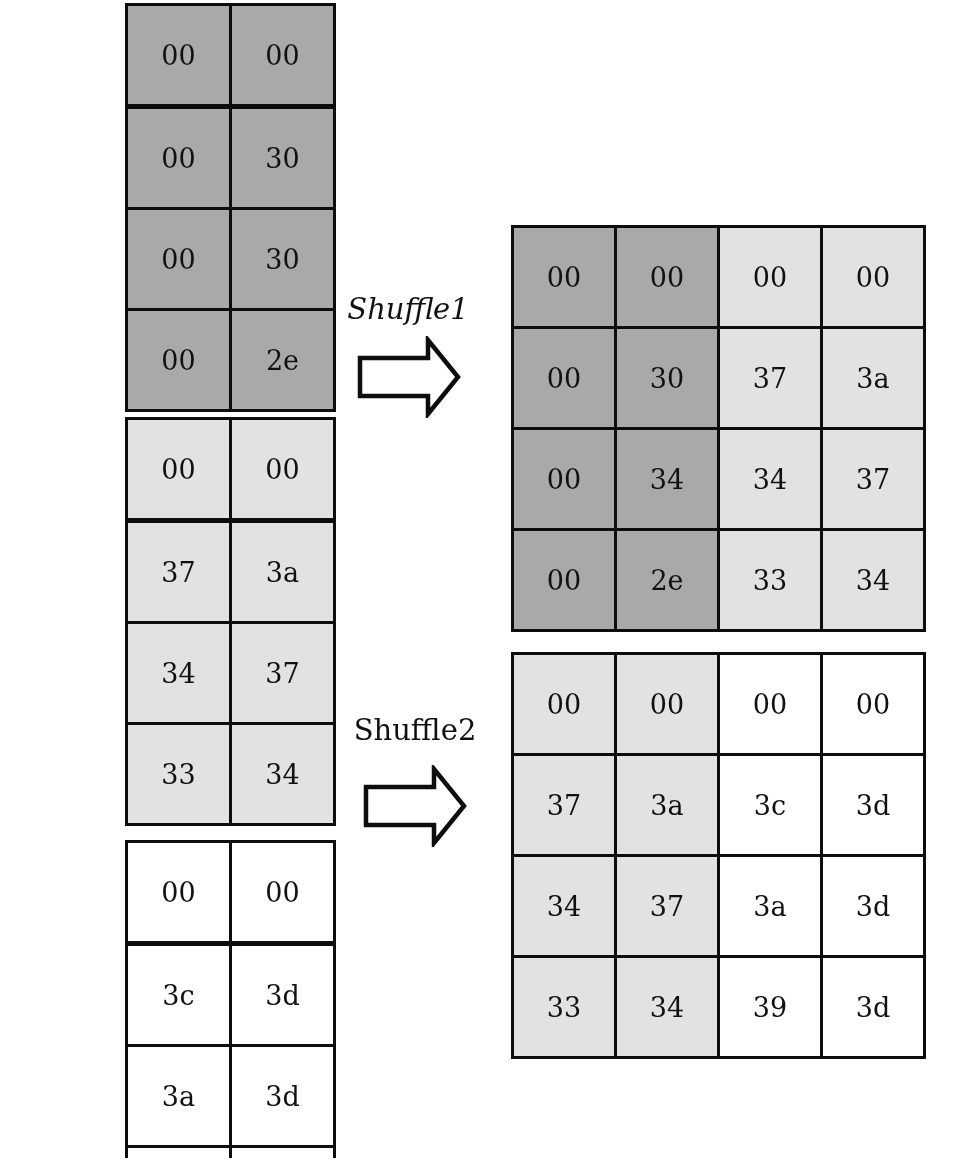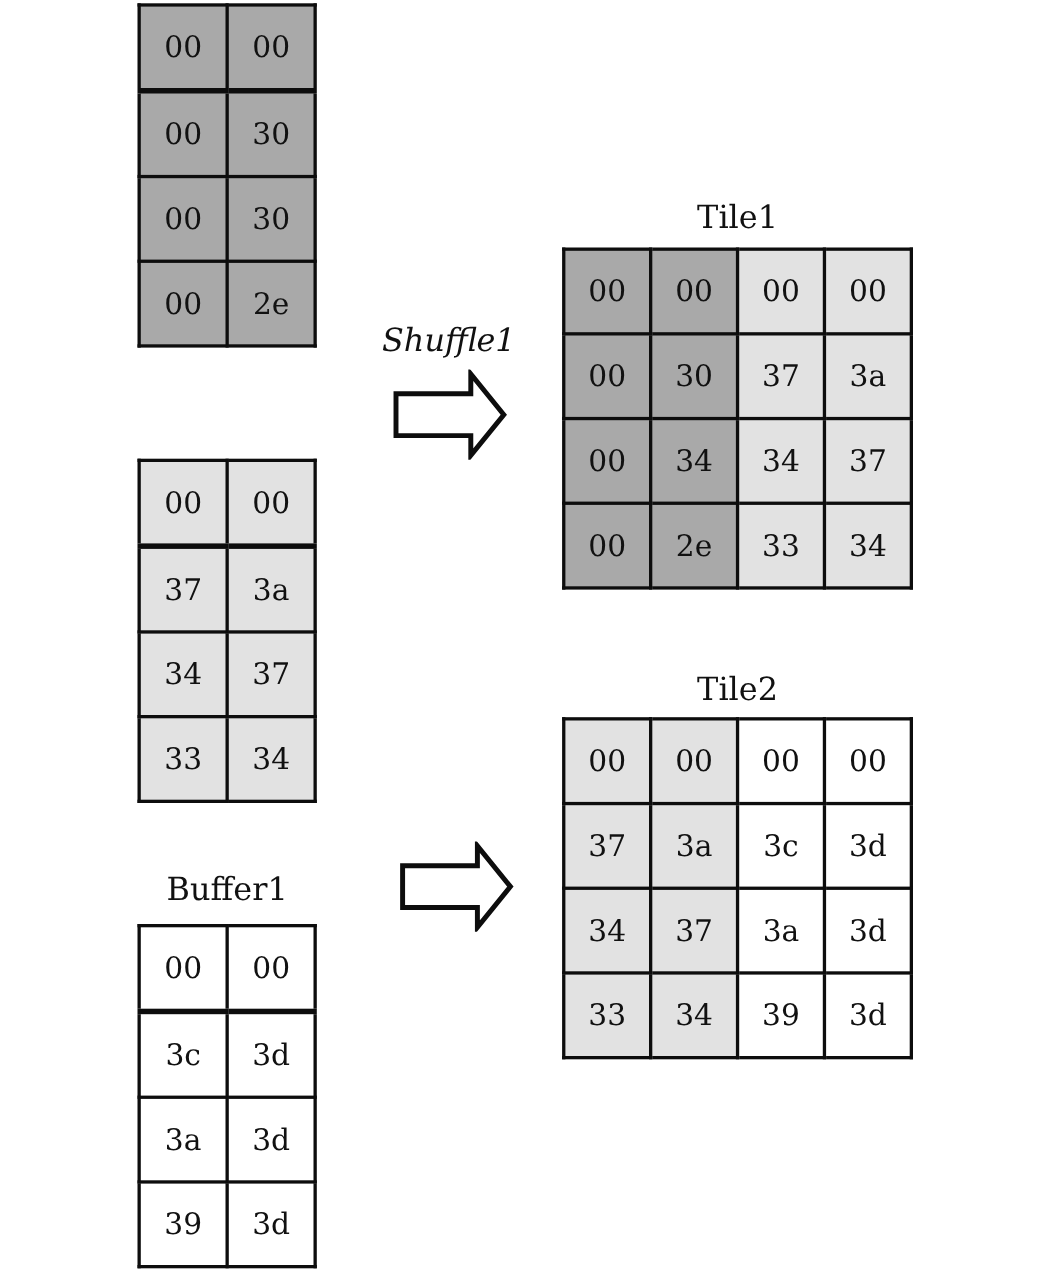--- a/index.html
+++ b/index.html
@@ -14,21 +14,21 @@
   }
   .abs { position: absolute; }
 
   table { border-collapse: collapse; }
   td {
     border: 3px solid #0d0d0d;
     text-align: center;
     vertical-align: middle;
     font-size: 27px;
     color: #111111;
-    padding: 0;
+    padding: 12px;
   }
   .buf td { width: 77px; height: 74px; }
   .buf tr:first-child td { border-bottom-width: 5px; }
   .tile td { width: 76px; height: 74px; }
 
   .fill-dark  td { background: #a9a9a9; }
   .fill-light td { background: #e2e2e2; }
   .fill-white td { background: #ffffff; }
 
   .tile1 td:nth-child(-n+2) { background: #a9a9a9; }
@@ -84,21 +84,20 @@
       <td>34</td>
       <td>37</td>
     </tr>
     <tr>
       <td>33</td>
       <td>34</td>
     </tr>
   </tbody>
     </table>
 
-  <div class="abs lbl" style="left:125px; top:791px; width:163px;">Buffer1</div>
   <table class="abs buf fill-white" style="left:125px; top:840px;">
     <tbody>
         <tr>
       <td>00</td>
       <td>00</td>
     </tr>
     <tr>
       <td>3c</td>
       <td>3d</td>
     </tr>
@@ -111,25 +110,25 @@
       <td>3d</td>
     </tr>
   </tbody>
     </table>
 
   <div class="abs lbl" style="left:338px; top:292px; width:140px;font-style:italic;">Shuffle1</div>
   <svg class="abs arrow-svg" style="left:356px; top:336px;" width="106" height="82" viewBox="0 0 106 82">
     <path d="M4 22 L72 22 L72 4 L102 41 L72 78 L72 60 L4 60 Z" fill="#ffffff" stroke="#0d0d0d" stroke-width="4.5" stroke-linejoin="miter"></path>
   </svg>
 
+  <div class="abs lbl" style="left:345px; top:713px; width:140px;">Shuffle2</div>
   <svg class="abs arrow-svg" style="left:362px; top:765px;" width="106" height="82" viewBox="0 0 106 82">
     <path d="M4 22 L72 22 L72 4 L102 41 L72 78 L72 60 L4 60 Z" fill="#ffffff" stroke="#0d0d0d" stroke-width="4.5" stroke-linejoin="miter"></path>
   </svg>
 
-  <div class="abs lbl" style="left:511px; top:180px; width:319px;">Tile1</div>
   <table class="abs tile tile1" style="left:511px; top:225px;">
     <tbody>
         <tr>
       <td>00</td>
       <td>00</td>
       <td>00</td>
       <td>00</td>
     </tr>
     <tr>
       <td>00</td>
@@ -145,21 +144,20 @@
     </tr>
     <tr>
       <td>00</td>
       <td>2e</td>
       <td>33</td>
       <td>34</td>
     </tr>
   </tbody>
     </table>
 
-  <div class="abs lbl" style="left:511px; top:609px; width:319px;">Tile2</div>
   <table class="abs tile tile2" style="left:511px; top:652px;">
     <tbody>
         <tr>
       <td>00</td>
       <td>00</td>
       <td>00</td>
       <td>00</td>
     </tr>
     <tr>
       <td>37</td>

